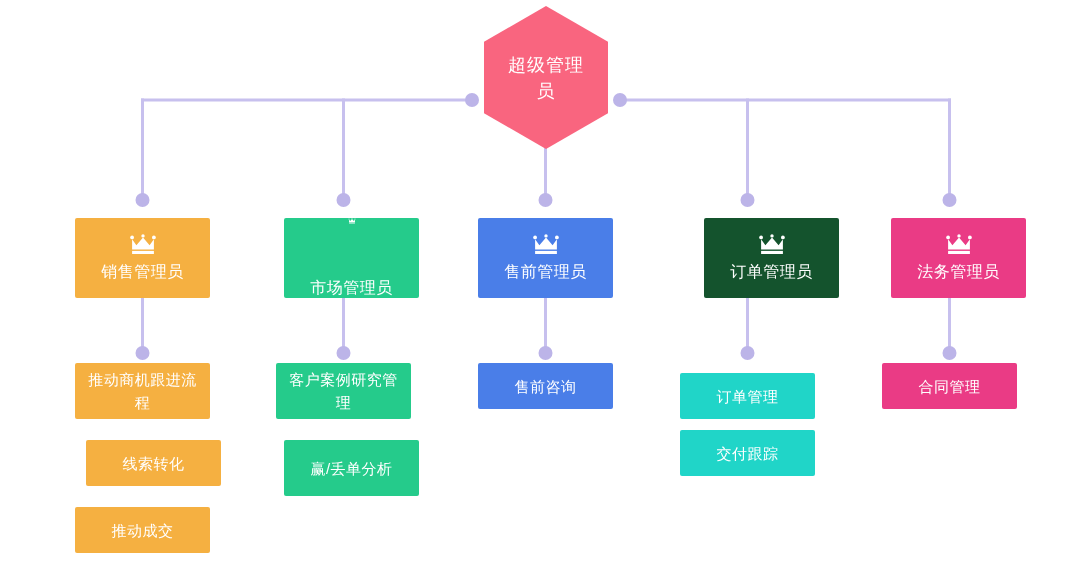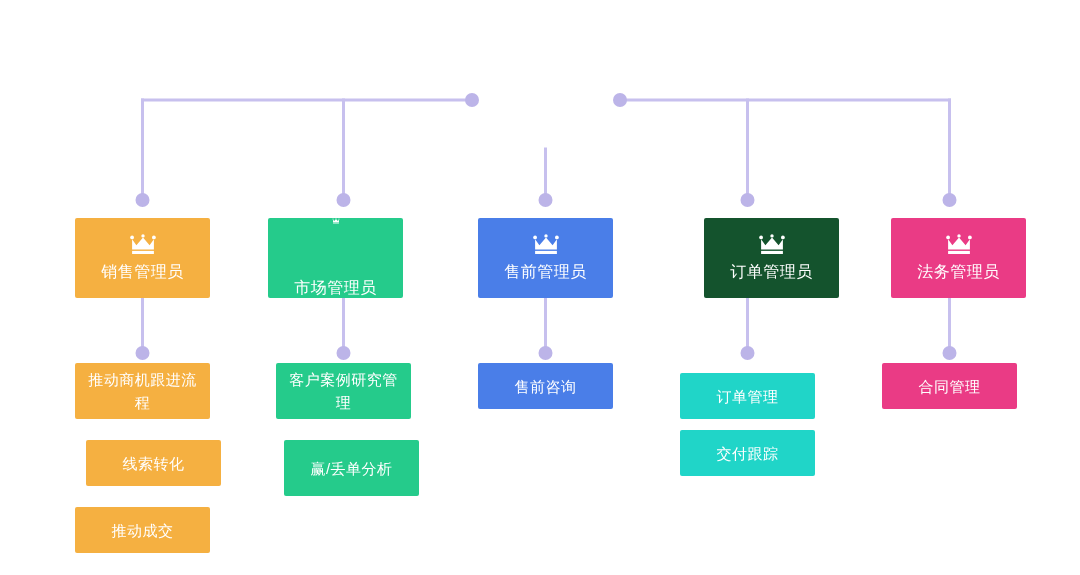--- a/index.html
+++ b/index.html
@@ -131,36 +131,40 @@
         <circle cx="343.5" cy="353" r="7" fill="#bcb4e8"></circle>
         <line x1="545.5" y1="298" x2="545.5" y2="349" stroke="#c7c0ee" stroke-width="3" stroke-linecap="square"></line>
         <circle cx="545.5" cy="353" r="7" fill="#bcb4e8"></circle>
         <line x1="747.5" y1="298" x2="747.5" y2="349" stroke="#c7c0ee" stroke-width="3" stroke-linecap="square"></line>
         <circle cx="747.5" cy="353" r="7" fill="#bcb4e8"></circle>
         <line x1="949.5" y1="298" x2="949.5" y2="349" stroke="#c7c0ee" stroke-width="3" stroke-linecap="square"></line>
         <circle cx="949.5" cy="353" r="7" fill="#bcb4e8"></circle>
       </g>
   </svg>
 
+  <div class="hex-wrap">
+    <div class="hex-shape"></div>
+    <div class="hex-label">超级管理员</div>
+  </div>
 
   <div id="nodes-layer">
       <div class="role-card" style="left: 75px; top: 218px; background: rgb(245, 176, 65);">
         <svg class="crown-icon" viewBox="0 0 28 22">
           <circle cx="3.1" cy="3.4" r="1.9" fill="#ffffff"></circle>
           <circle cx="24.9" cy="3.4" r="1.9" fill="#ffffff"></circle>
           <circle cx="14" cy="1.9" r="1.7" fill="#ffffff"></circle>
           <path d="M3.1 5.2 L7.4 11.2 L14 3.6 L20.6 11.2 L24.9 5.2 L24.9 15.4 L3.1 15.4 Z" fill="#ffffff"></path>
           <rect x="3.1" y="16.9" width="21.8" height="3.1" fill="#ffffff"></rect>
         </svg>
         <div class="role-label">销售管理员</div>
       </div>
       <div class="sub-item sub-h2" style="left: 75px; top: 363px; background: rgb(245, 176, 65);">推动商机跟进流程</div>
       <div class="sub-item sub-h1" style="left: 75px; top: 440px; background: rgb(245, 176, 65); margin-left: 11px;">线索转化</div>
       <div class="sub-item sub-h1" style="left: 75px; top: 507px; background: rgb(245, 176, 65);">推动成交</div>
-      <div class="role-card" style="left: 268px; top: 218px; background: rgb(37, 203, 139); gap: 48px;">
+      <div class="role-card" style="left: 284px; top: 218px; background: rgb(37, 203, 139); gap: 48px;">
         <svg class="crown-icon" viewBox="0 0 28 22">
           <circle cx="3.1" cy="3.4" r="1.9" fill="#ffffff"></circle>
           <circle cx="24.9" cy="3.4" r="1.9" fill="#ffffff"></circle>
           <circle cx="14" cy="1.9" r="1.7" fill="#ffffff"></circle>
           <path d="M3.1 5.2 L7.4 11.2 L14 3.6 L20.6 11.2 L24.9 5.2 L24.9 15.4 L3.1 15.4 Z" fill="#ffffff"></path>
           <rect x="3.1" y="16.9" width="21.8" height="3.1" fill="#ffffff"></rect>
         </svg>
         <div class="role-label">市场管理员</div>
       </div>
       <div class="sub-item sub-h2" style="left: 276px; top: 363px; background: rgb(37, 203, 139);">客户案例研究管理</div>

